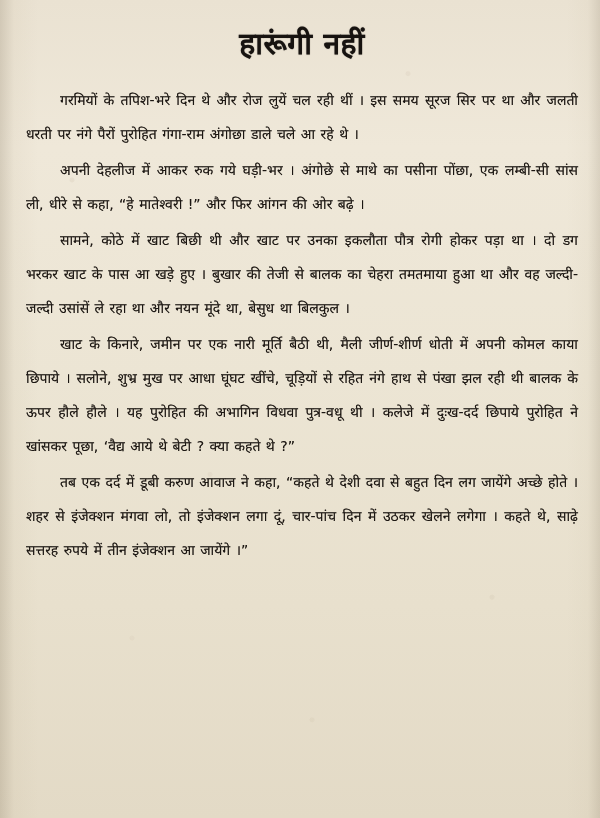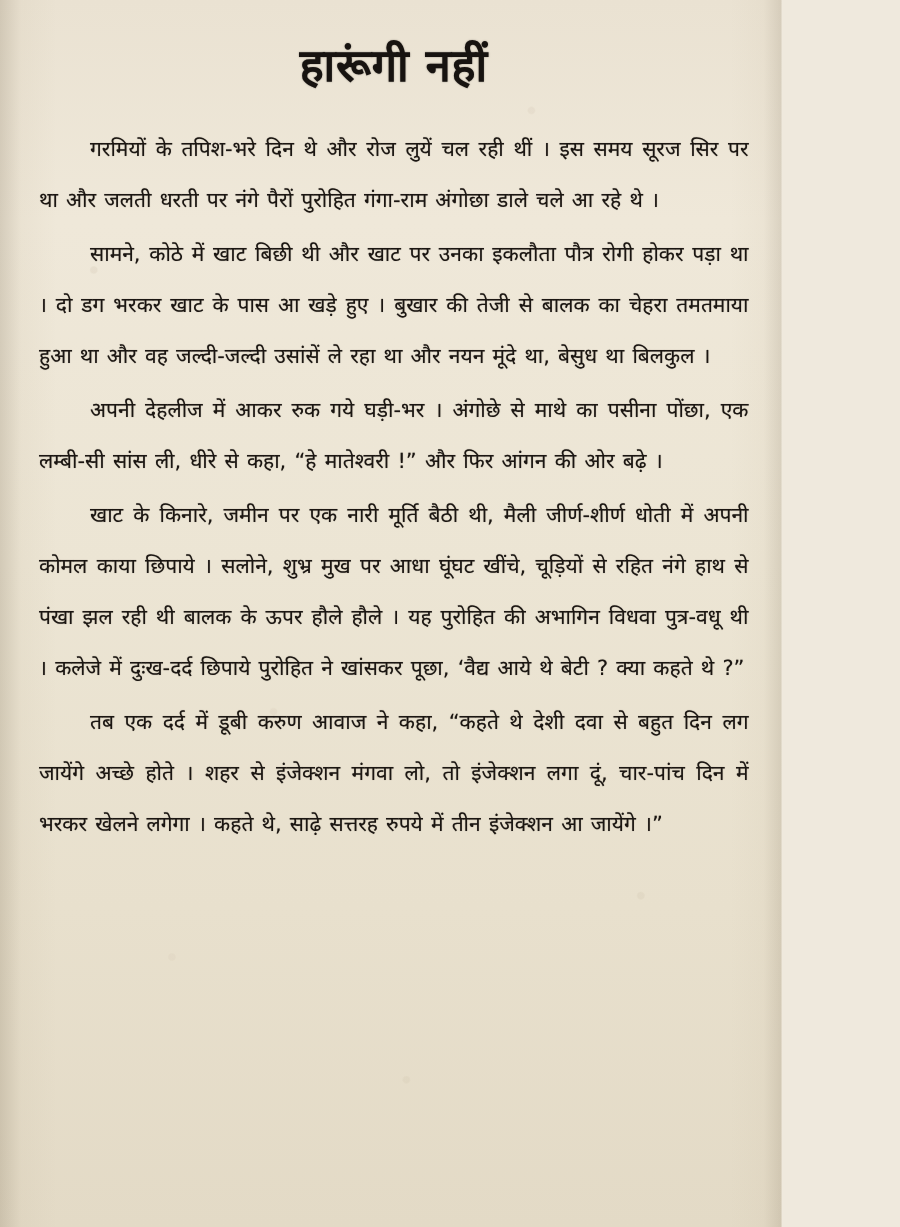--- a/index.html
+++ b/index.html
@@ -8,21 +8,21 @@
   }
   body {
     width: 600px;
     height: 818px;
     overflow: hidden;
     background: #efe9dd;
     font-family: "DejaVu Sans", sans-serif;
   }
   .page {
     position: relative;
-    width: 521px;
+    width: 600px;
     height: 818px;
     box-sizing: border-box;
     
     background:
       linear-gradient(90deg, rgba(120,105,80,0.22) 0px, rgba(190,175,148,0.10) 14px, rgba(255,255,255,0.0) 38px),
       linear-gradient(270deg, rgba(120,105,80,0.18) 0px, rgba(190,175,148,0.08) 12px, rgba(255,255,255,0.0) 34px),
       linear-gradient(180deg, #eae2d2 0%, #efe8d9 18%, #ece5d4 46%, #e8e0cd 74%, #e3dac6 100%);
   }
   .grain {
     position: absolute;
@@ -68,18 +68,18 @@
   }
 </style>
 </head>
 <body>
 
 <div class="page">
   <div class="grain"></div>
   <div class="content">
     <h1 class="title">हारूंगी नहीं</h1>
     <p class="para">गरमियों के तपिश-भरे दिन थे और रोज लुयें चल रही थीं । इस समय सूरज सिर पर था और जलती धरती पर नंगे पैरों पुरोहित गंगा-राम अंगोछा डाले चले आ रहे थे ।</p>
+    <p class="para">अपनी देहलीज में आकर रुक गये घड़ी-भर । अंगोछे से माथे का पसीना पोंछा, एक लम्बी-सी सांस ली, धीरे से कहा, “हे मातेश्वरी !” और फिर आंगन की ओर बढ़े ।</p>
     <p class="para">सामने, कोठे में खाट बिछी थी और खाट पर उनका इकलौता पौत्र रोगी होकर पड़ा था । दो डग भरकर खाट के पास आ खड़े हुए । बुखार की तेजी से बालक का चेहरा तमतमाया हुआ था और वह जल्दी-जल्दी उसांसें ले रहा था और नयन मूंदे था, बेसुध था बिलकुल ।</p>
-    <p class="para">अपनी देहलीज में आकर रुक गये घड़ी-भर । अंगोछे से माथे का पसीना पोंछा, एक लम्बी-सी सांस ली, धीरे से कहा, “हे मातेश्वरी !” और फिर आंगन की ओर बढ़े ।</p>
     <p class="para">खाट के किनारे, जमीन पर एक नारी मूर्ति बैठी थी, मैली जीर्ण-शीर्ण धोती में अपनी कोमल काया छिपाये । सलोने, शुभ्र मुख पर आधा घूंघट खींचे, चूड़ियों से रहित नंगे हाथ से पंखा झल रही थी बालक के ऊपर हौले हौले । यह पुरोहित की अभागिन विधवा पुत्र-वधू थी । कलेजे में दुःख-दर्द छिपाये पुरोहित ने खांसकर पूछा, ‘वैद्य आये थे बेटी ? क्या कहते थे ?”</p>
-    <p class="para">तब एक दर्द में डूबी करुण आवाज ने कहा, “कहते थे देशी दवा से बहुत दिन लग जायेंगे अच्छे होते । शहर से इंजेक्शन मंगवा लो, तो इंजेक्शन लगा दूं, चार-पांच दिन में भरकर खेलने लगेगा । कहते थे, साढ़े सत्तरह रुपये में तीन इंजेक्शन आ जायेंगे ।”</p>
+    <p class="para">तब एक दर्द में डूबी करुण आवाज ने कहा, “कहते थे देशी दवा से बहुत दिन लग जायेंगे अच्छे होते । शहर से इंजेक्शन मंगवा लो, तो इंजेक्शन लगा दूं, चार-पांच दिन में उठकर खेलने लगेगा । कहते थे, साढ़े सत्तरह रुपये में तीन इंजेक्शन आ जायेंगे ।”</p>
   </div>
 </div>
 
 </body></html>

